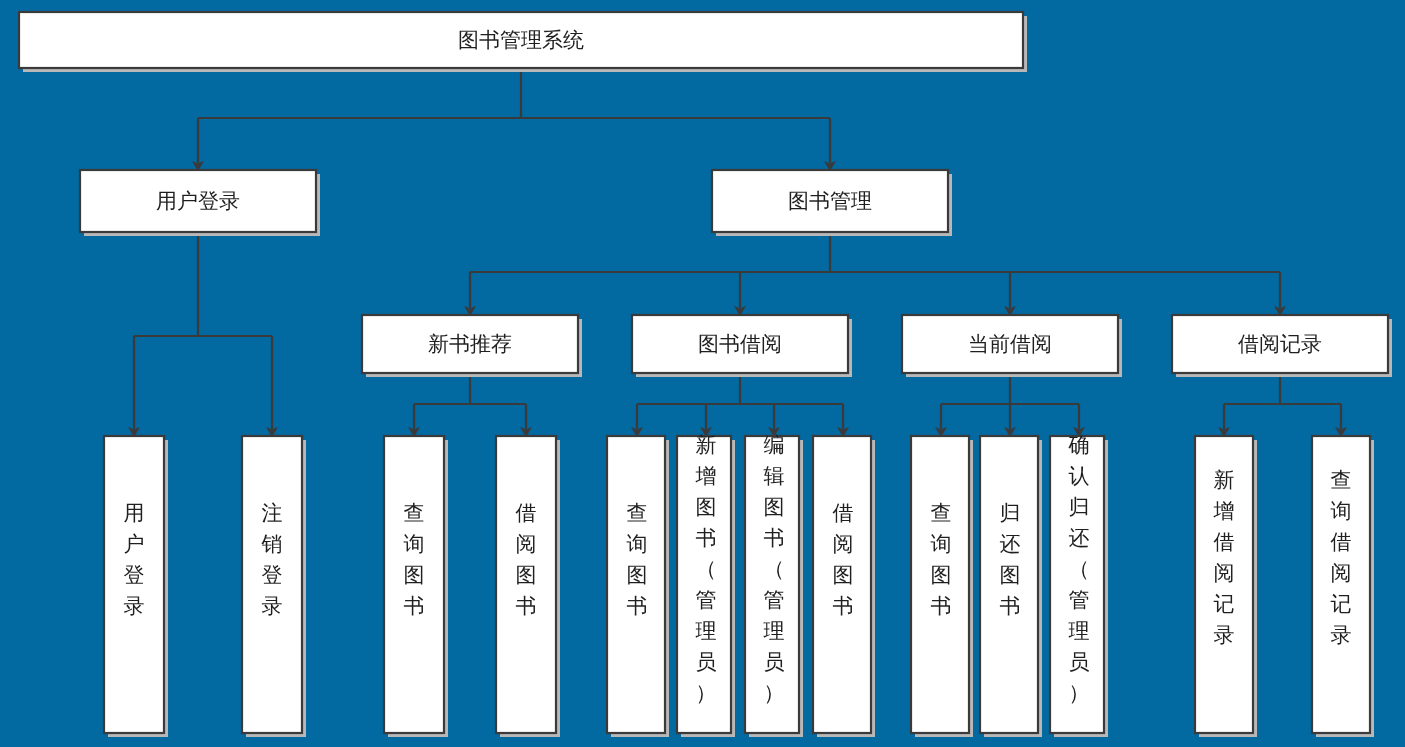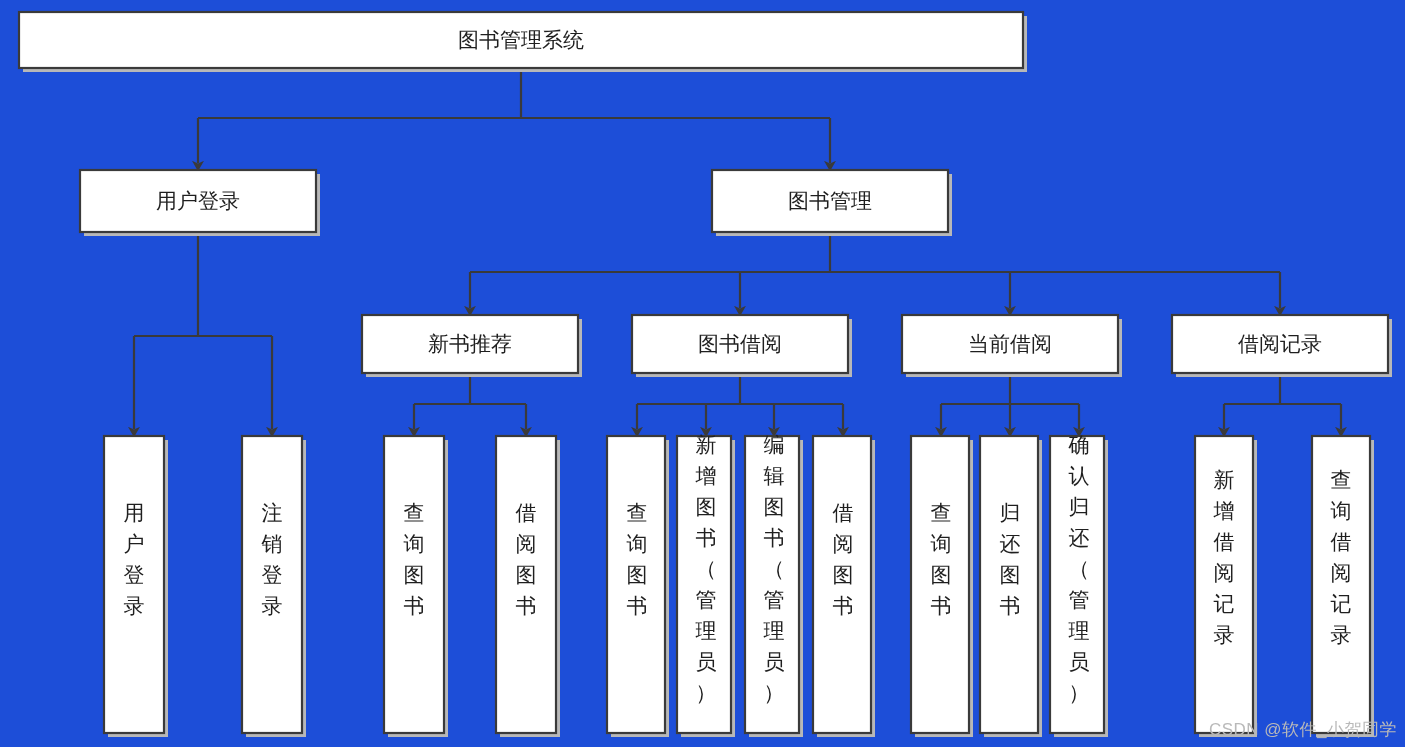--- a/index.html
+++ b/index.html
@@ -10,21 +10,21 @@
   body {
     width: 1405px;
     height: 747px;
     font-family: "Liberation Sans", "DejaVu Sans", sans-serif;
     overflow: hidden;
   }
   #diagram-root {
     position: relative;
     width: 1405px;
     height: 747px;
-    background: #1d4ed8;
+    background: #0369a1;
   }
   svg#flowchart {
     position: absolute;
     top: 0;
     left: 0;
     width: 1405px;
     height: 747px;
     display: block;
   }
   .node-rect {
@@ -247,15 +247,14 @@
     </g>
 
     <g>
       <rect class="node-shadow" x="1316" y="440" width="58" height="297"></rect>
       <rect class="node-rect" x="1312" y="436" width="58" height="297"></rect>
       <text class="node-label-v" x="1341" y="487"><tspan x="1341" y="487">查</tspan><tspan x="1341" y="518">询</tspan><tspan x="1341" y="549">借</tspan><tspan x="1341" y="580">阅</tspan><tspan x="1341" y="611">记</tspan><tspan x="1341" y="642">录</tspan></text>
     </g>
 
   </svg>
 
-  <div class="watermark">CSDN @软件_小贺同学</div>
 
 </div>
 
 </body></html>

